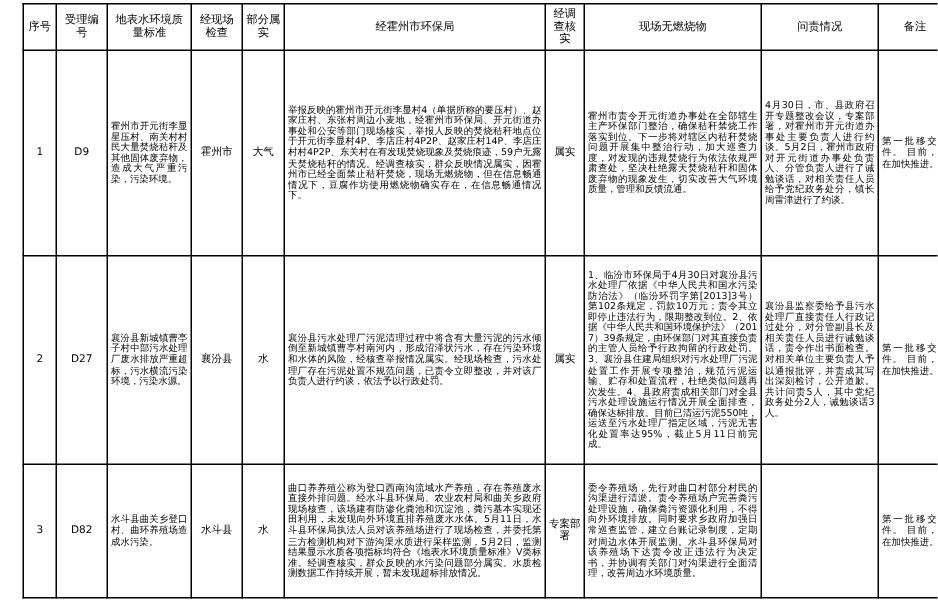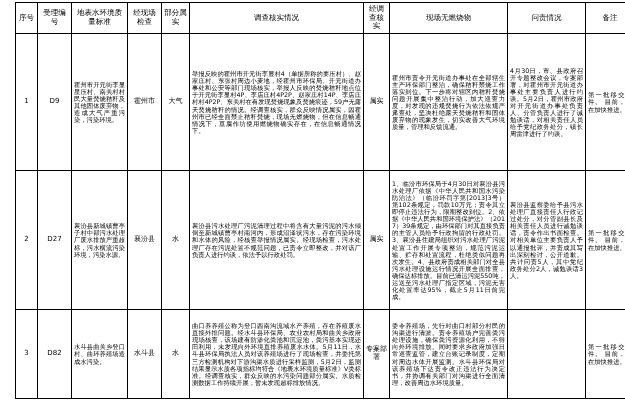--- a/index.html
+++ b/index.html
@@ -110,21 +110,21 @@
         <th>
             <span class="hdr">地表水环境质量标准</span>
           </th>
         <th>
             <span class="hdr">经现场检查</span>
           </th>
         <th>
             <span class="hdr">部分属实</span>
           </th>
         <th>
-            <span class="hdr">调查核实情况</span>
+            <span class="hdr">经霍州市环保局</span>
           </th>
         <th>
             <span class="hdr">经调查核实</span>
           </th>
         <th>
             <span class="hdr">现场无燃烧物</span>
           </th>
         <th>
             <span class="hdr">问责情况</span>
           </th>

